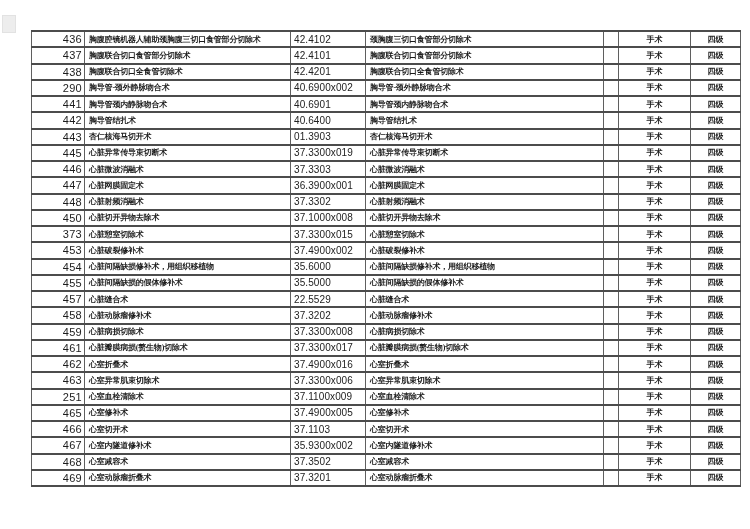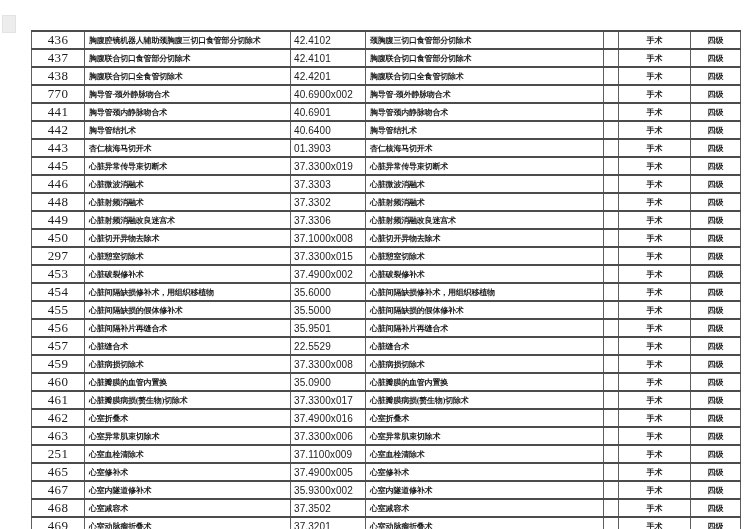--- a/index.html
+++ b/index.html
@@ -45,23 +45,23 @@
   }
   col.c-num   { width: 53px; }
   col.c-name  { width: 206px; }
   col.c-code  { width: 75px; }
   col.c-name2 { width: 238px; }
   col.c-blank { width: 15px; }
   col.c-cat   { width: 72px; }
   col.c-lvl   { width: 50px; }
 
   td.cell-num {
-    text-align: center;
-    font-family: Liberation Serif, serif;
-    font-size: 13px;
+    text-align: right;
+    font-family: Liberation Sans, sans-serif;
+    font-size: 11px;
     letter-spacing: 0.3px;
   }
   td.cell-name, td.cell-name2 {
     font-size: 8px;
     font-weight: 600;
     letter-spacing: -0.2px;
     padding-left: 4px;
   }
   td.cell-code {
     font-family: "Liberation Sans", "DejaVu Sans", sans-serif;
@@ -115,21 +115,21 @@
       <tr>
         <td class="cell-num">438</td>
         <td class="cell-name">胸腹联合切口全食管切除术</td>
         <td class="cell-code">42.4201</td>
         <td class="cell-name2">胸腹联合切口全食管切除术</td>
         <td class="cell-blank"></td>
         <td class="cell-cat">手术</td>
         <td class="cell-lvl">四级</td>
       </tr>
       <tr>
-        <td class="cell-num">770</td>
+        <td class="cell-num">290</td>
         <td class="cell-name">胸导管-颈外静脉吻合术</td>
         <td class="cell-code">40.6900x002</td>
         <td class="cell-name2">胸导管-颈外静脉吻合术</td>
         <td class="cell-blank"></td>
         <td class="cell-cat">手术</td>
         <td class="cell-lvl">四级</td>
       </tr>
       <tr>
         <td class="cell-num">441</td>
         <td class="cell-name">胸导管颈内静脉吻合术</td>
@@ -169,48 +169,48 @@
       <tr>
         <td class="cell-num">446</td>
         <td class="cell-name">心脏微波消融术</td>
         <td class="cell-code">37.3303</td>
         <td class="cell-name2">心脏微波消融术</td>
         <td class="cell-blank"></td>
         <td class="cell-cat">手术</td>
         <td class="cell-lvl">四级</td>
       </tr>
       <tr>
+        <td class="cell-num">447</td>
+        <td class="cell-name">心脏网膜固定术</td>
+        <td class="cell-code">36.3900x001</td>
+        <td class="cell-name2">心脏网膜固定术</td>
+        <td class="cell-blank"></td>
+        <td class="cell-cat">手术</td>
+        <td class="cell-lvl">四级</td>
+      </tr>
+      <tr>
         <td class="cell-num">448</td>
         <td class="cell-name">心脏射频消融术</td>
         <td class="cell-code">37.3302</td>
         <td class="cell-name2">心脏射频消融术</td>
         <td class="cell-blank"></td>
         <td class="cell-cat">手术</td>
         <td class="cell-lvl">四级</td>
       </tr>
       <tr>
-        <td class="cell-num">449</td>
-        <td class="cell-name">心脏射频消融改良迷宫术</td>
-        <td class="cell-code">37.3306</td>
-        <td class="cell-name2">心脏射频消融改良迷宫术</td>
-        <td class="cell-blank"></td>
-        <td class="cell-cat">手术</td>
-        <td class="cell-lvl">四级</td>
-      </tr>
-      <tr>
         <td class="cell-num">450</td>
         <td class="cell-name">心脏切开异物去除术</td>
         <td class="cell-code">37.1000x008</td>
         <td class="cell-name2">心脏切开异物去除术</td>
         <td class="cell-blank"></td>
         <td class="cell-cat">手术</td>
         <td class="cell-lvl">四级</td>
       </tr>
       <tr>
-        <td class="cell-num">297</td>
+        <td class="cell-num">373</td>
         <td class="cell-name">心脏憩室切除术</td>
         <td class="cell-code">37.3300x015</td>
         <td class="cell-name2">心脏憩室切除术</td>
         <td class="cell-blank"></td>
         <td class="cell-cat">手术</td>
         <td class="cell-lvl">四级</td>
       </tr>
       <tr>
         <td class="cell-num">453</td>
         <td class="cell-name">心脏破裂修补术</td>
@@ -232,56 +232,47 @@
       <tr>
         <td class="cell-num">455</td>
         <td class="cell-name">心脏间隔缺损的假体修补术</td>
         <td class="cell-code">35.5000</td>
         <td class="cell-name2">心脏间隔缺损的假体修补术</td>
         <td class="cell-blank"></td>
         <td class="cell-cat">手术</td>
         <td class="cell-lvl">四级</td>
       </tr>
       <tr>
-        <td class="cell-num">456</td>
-        <td class="cell-name">心脏间隔补片再缝合术</td>
-        <td class="cell-code">35.9501</td>
-        <td class="cell-name2">心脏间隔补片再缝合术</td>
-        <td class="cell-blank"></td>
-        <td class="cell-cat">手术</td>
-        <td class="cell-lvl">四级</td>
-      </tr>
-      <tr>
         <td class="cell-num">457</td>
         <td class="cell-name">心脏缝合术</td>
         <td class="cell-code">22.5529</td>
         <td class="cell-name2">心脏缝合术</td>
         <td class="cell-blank"></td>
         <td class="cell-cat">手术</td>
         <td class="cell-lvl">四级</td>
       </tr>
       <tr>
+        <td class="cell-num">458</td>
+        <td class="cell-name">心脏动脉瘤修补术</td>
+        <td class="cell-code">37.3202</td>
+        <td class="cell-name2">心脏动脉瘤修补术</td>
+        <td class="cell-blank"></td>
+        <td class="cell-cat">手术</td>
+        <td class="cell-lvl">四级</td>
+      </tr>
+      <tr>
         <td class="cell-num">459</td>
         <td class="cell-name">心脏病损切除术</td>
         <td class="cell-code">37.3300x008</td>
         <td class="cell-name2">心脏病损切除术</td>
         <td class="cell-blank"></td>
         <td class="cell-cat">手术</td>
         <td class="cell-lvl">四级</td>
       </tr>
       <tr>
-        <td class="cell-num">460</td>
-        <td class="cell-name">心脏瓣膜的血管内置换</td>
-        <td class="cell-code">35.0900</td>
-        <td class="cell-name2">心脏瓣膜的血管内置换</td>
-        <td class="cell-blank"></td>
-        <td class="cell-cat">手术</td>
-        <td class="cell-lvl">四级</td>
-      </tr>
-      <tr>
         <td class="cell-num">461</td>
         <td class="cell-name">心脏瓣膜病损(赘生物)切除术</td>
         <td class="cell-code">37.3300x017</td>
         <td class="cell-name2">心脏瓣膜病损(赘生物)切除术</td>
         <td class="cell-blank"></td>
         <td class="cell-cat">手术</td>
         <td class="cell-lvl">四级</td>
       </tr>
       <tr>
         <td class="cell-num">462</td>
@@ -313,20 +304,29 @@
       <tr>
         <td class="cell-num">465</td>
         <td class="cell-name">心室修补术</td>
         <td class="cell-code">37.4900x005</td>
         <td class="cell-name2">心室修补术</td>
         <td class="cell-blank"></td>
         <td class="cell-cat">手术</td>
         <td class="cell-lvl">四级</td>
       </tr>
       <tr>
+        <td class="cell-num">466</td>
+        <td class="cell-name">心室切开术</td>
+        <td class="cell-code">37.1103</td>
+        <td class="cell-name2">心室切开术</td>
+        <td class="cell-blank"></td>
+        <td class="cell-cat">手术</td>
+        <td class="cell-lvl">四级</td>
+      </tr>
+      <tr>
         <td class="cell-num">467</td>
         <td class="cell-name">心室内隧道修补术</td>
         <td class="cell-code">35.9300x002</td>
         <td class="cell-name2">心室内隧道修补术</td>
         <td class="cell-blank"></td>
         <td class="cell-cat">手术</td>
         <td class="cell-lvl">四级</td>
       </tr>
       <tr>
         <td class="cell-num">468</td>

